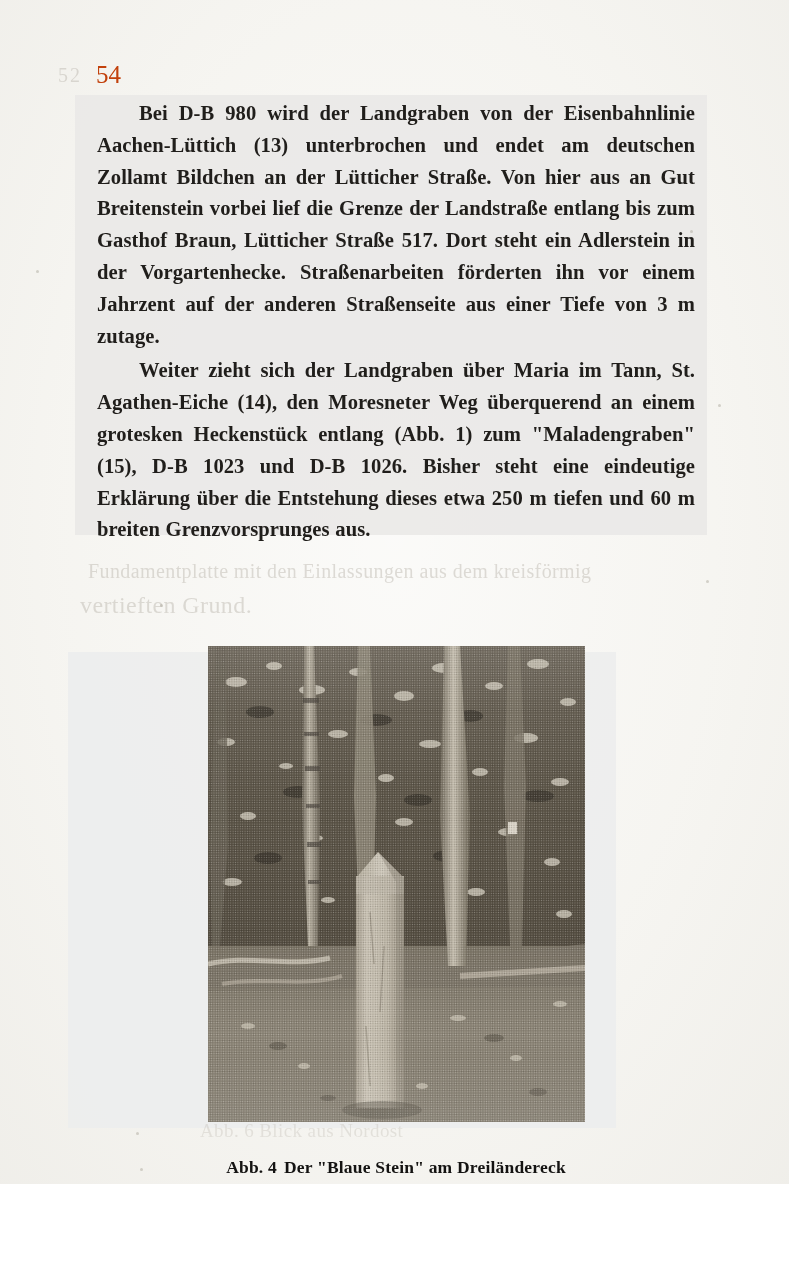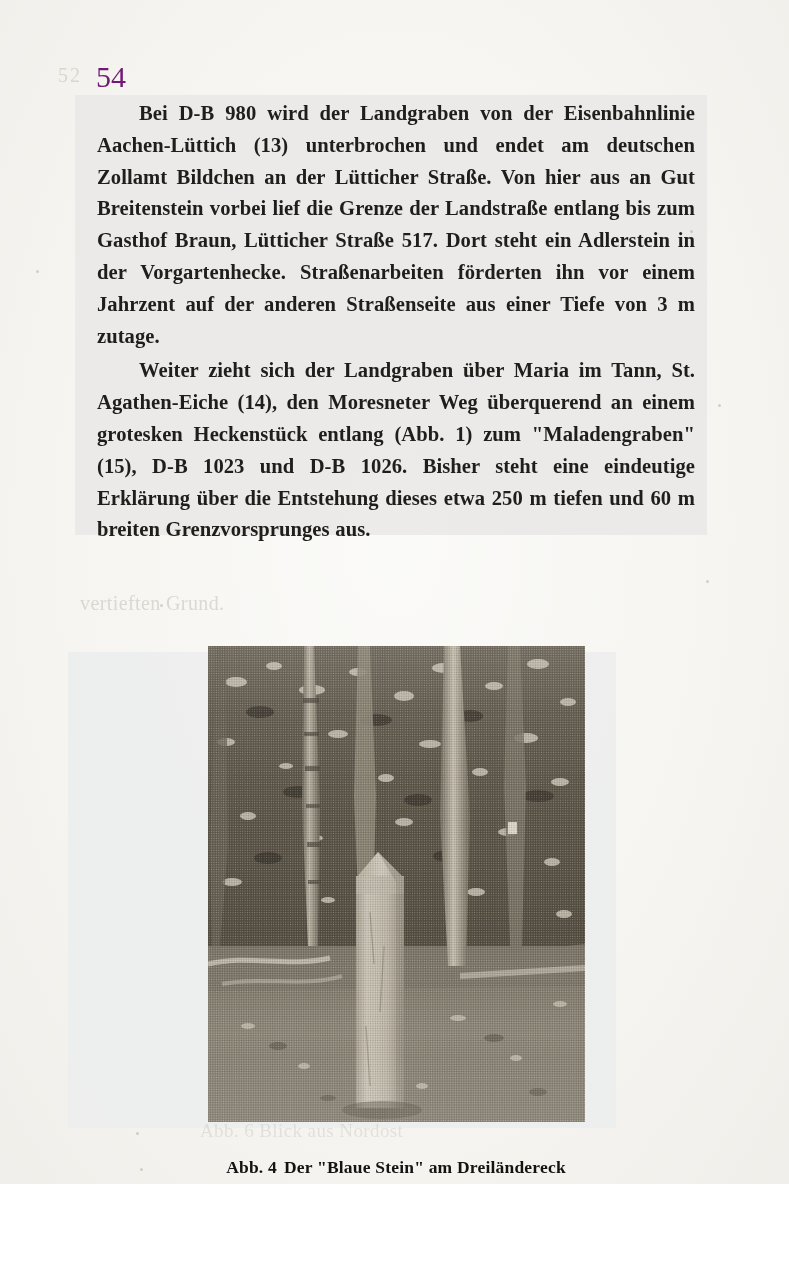--- a/index.html
+++ b/index.html
@@ -63,38 +63,38 @@
   }
   .bleed-l1 {
     left: 88px;
     top: 560px;
     font-size: 20px;
     letter-spacing: 0.4px;
   }
   .bleed-l2 {
     left: 80px;
     top: 592px;
-    font-size: 20px;
+    font-size: 24px;
     letter-spacing: 0.4px;
   }
   .bleed-l3 {
     left: 200px;
     top: 1120px;
     font-size: 19px;
     letter-spacing: 0.4px;
     opacity: 0.3;
   }
 
   .page-number {
     position: absolute;
     left: 96px;
     top: 62px;
-    font-size: 30px;
+    font-size: 25px;
     line-height: 1;
-    color: #701a75;
+    color: #c2410c;
     font-family: Liberation Serif, serif;
   }
 
   .textblock {
     position: absolute;
     left: 97px;
     top: 98px;
     width: 598px;
   }
   .para {
@@ -178,20 +178,21 @@
 <body>
 
 <div class="page">
 
   <div class="paper-grain"></div>
 
   <div class="typeblock-shade"></div>
   <div class="figure-shade"></div>
 
   <div class="bleed bleed-pageno">52</div>
+  <div class="bleed bleed-l1">Fundamentplatte mit den Einlassungen aus dem kreisförmig</div>
   <div class="bleed bleed-l2">vertieften Grund.</div>
   <div class="bleed bleed-l3">Abb. 6  Blick aus Nordost</div>
 
   <div class="page-number">54</div>
 
   <div class="textblock">
     <p class="para">Bei D-B 980 wird der Landgraben von der Eisenbahnlinie Aachen-Lüttich (13) unterbrochen und endet am deutschen Zollamt Bildchen an der Lütticher Straße. Von hier aus an Gut Breitenstein vorbei lief die Grenze der Landstraße entlang bis zum Gasthof Braun, Lütticher Straße 517. Dort steht ein Adlerstein in der Vorgartenhecke. Straßenarbeiten förderten ihn vor einem Jahrzent auf der anderen Straßenseite aus einer Tiefe von 3 m zutage.</p>
     <p class="para">Weiter zieht sich der Landgraben über Maria im Tann, St. Agathen-Eiche (14), den Moresneter Weg überquerend an einem grotesken Heckenstück entlang (Abb. 1) zum "Maladengraben" (15), D-B 1023 und D-B 1026. Bisher steht eine eindeutige Erklärung über die Entstehung dieses etwa 250 m tiefen und 60 m breiten Grenzvorsprunges aus.</p>
   </div>
 

